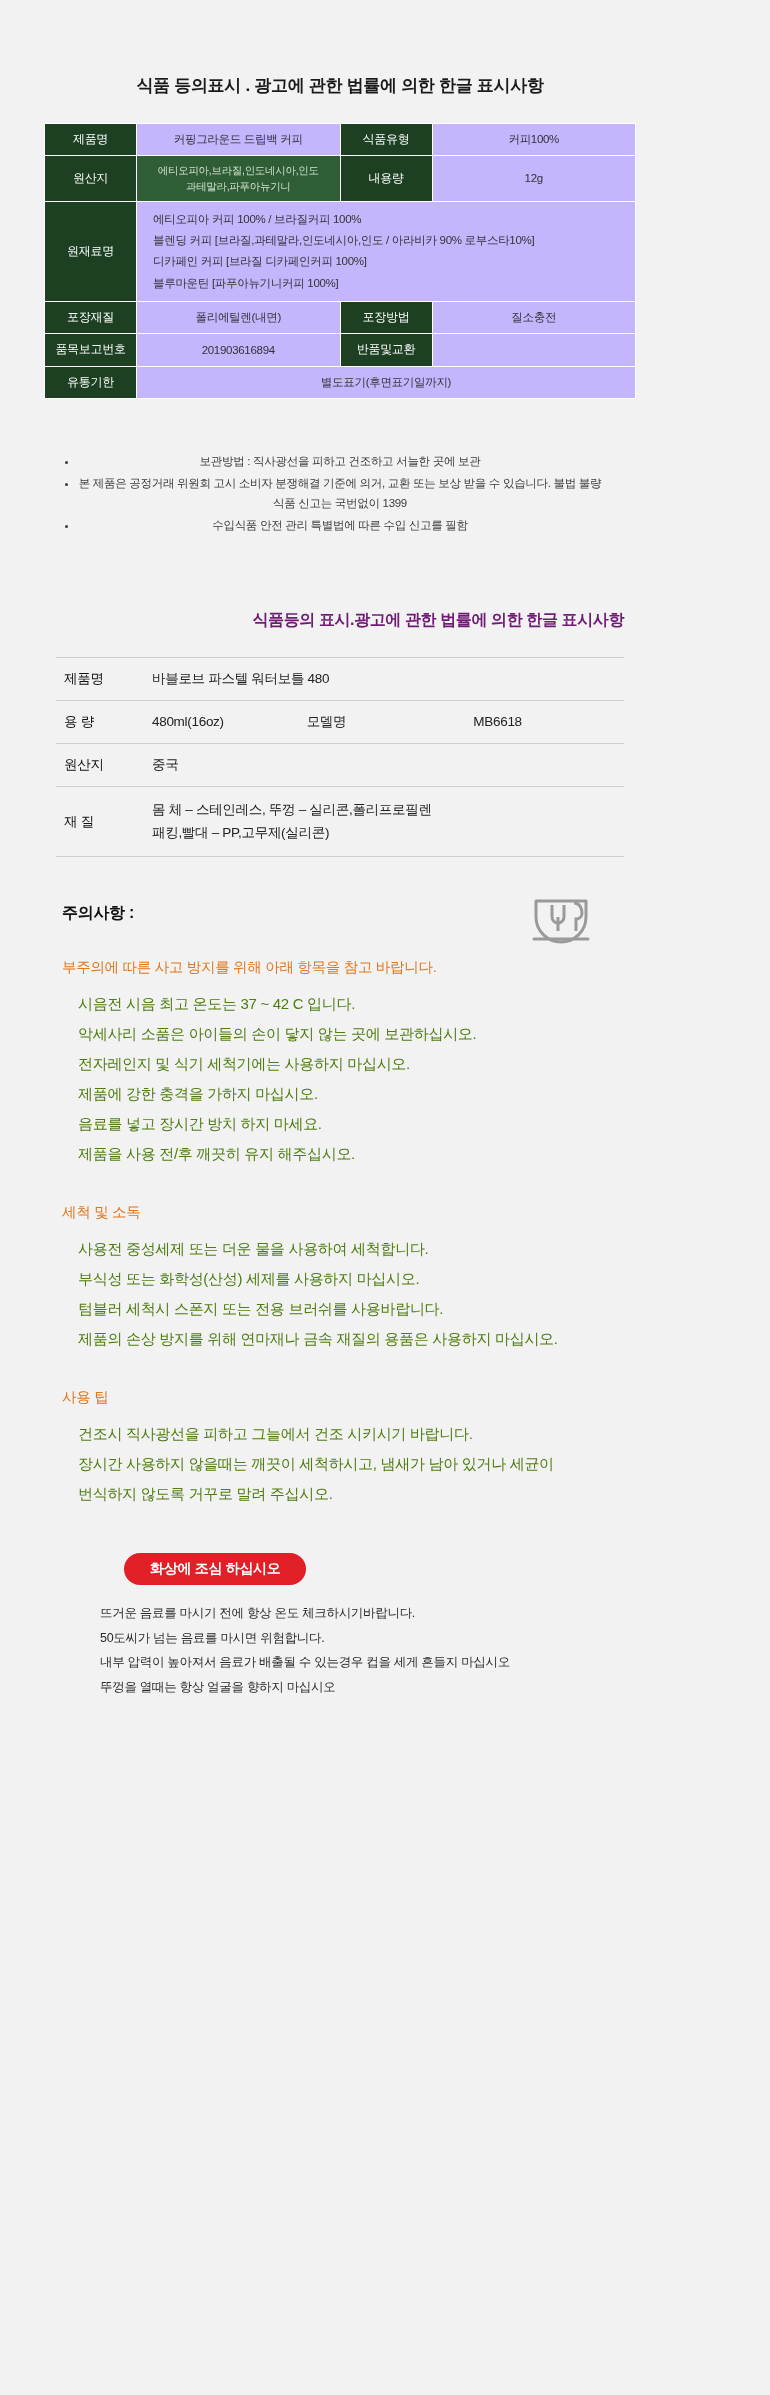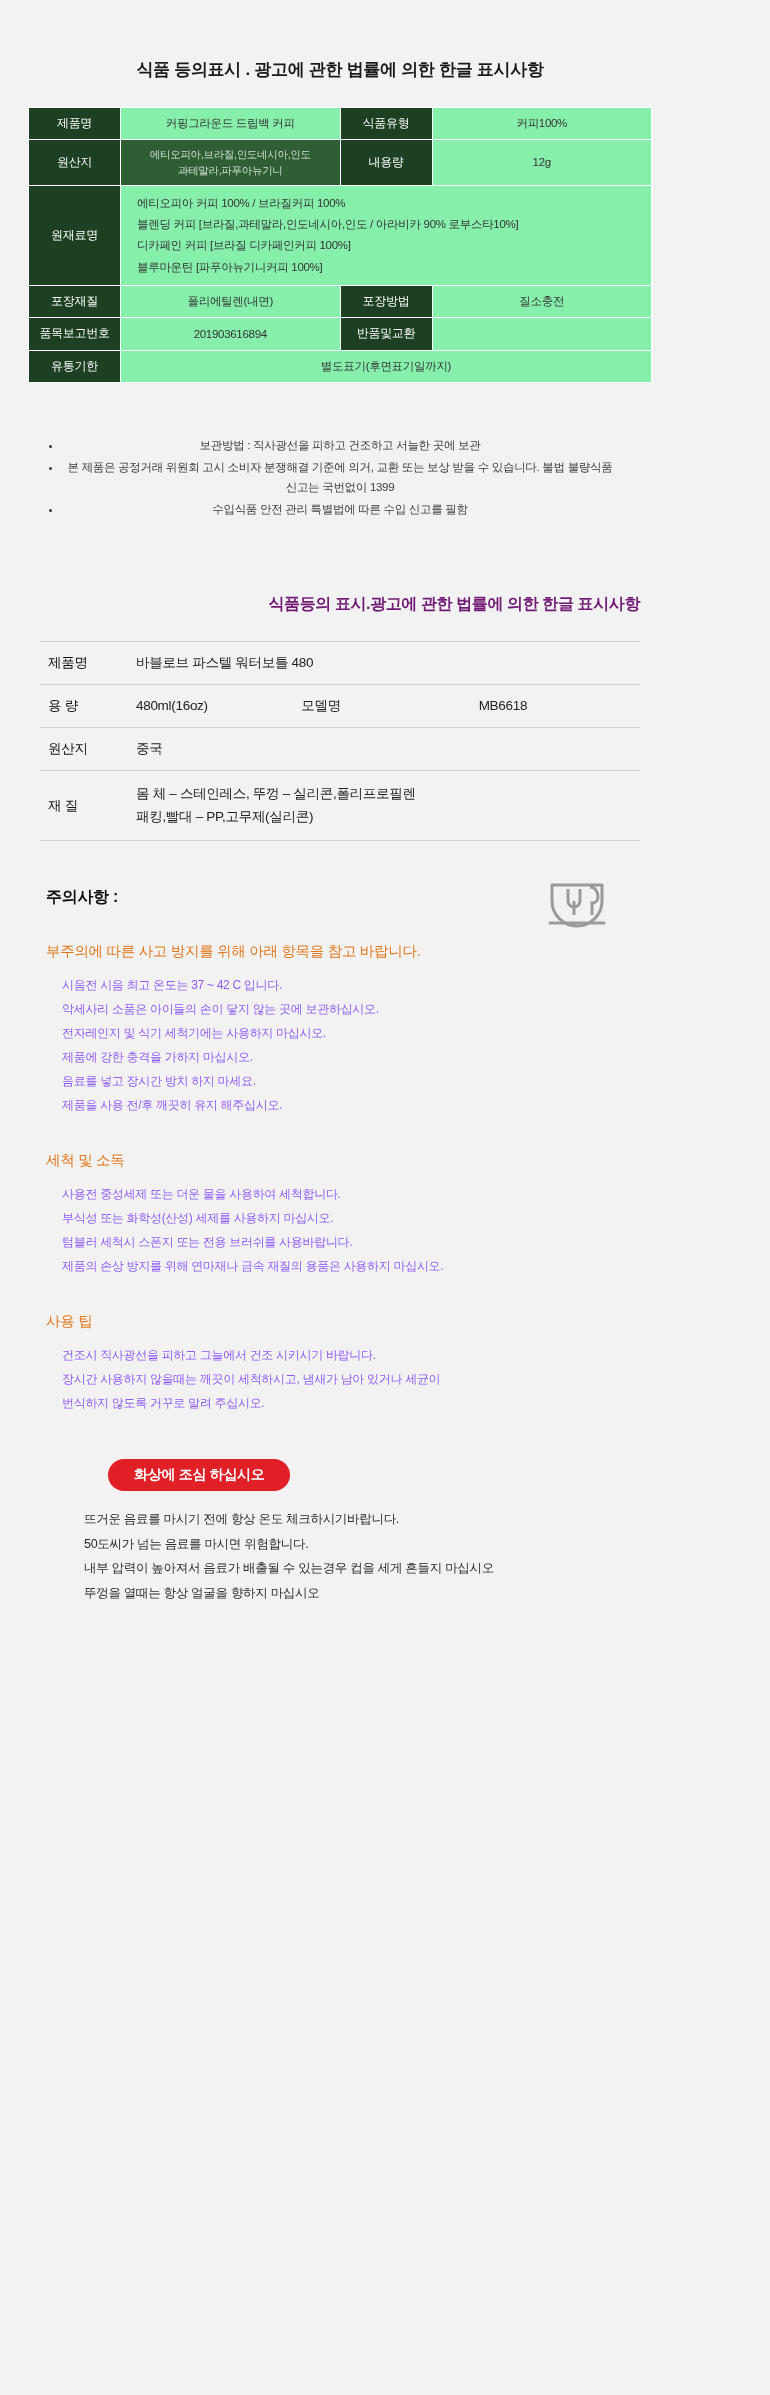--- a/index.html
+++ b/index.html
@@ -11,21 +11,21 @@
   body {
     width: 770px;
     min-height: 2395px;
     font-family: "Liberation Sans", "DejaVu Sans", sans-serif;
     color: #222;
   }
   .page {
     width: 680px;
     min-height: 2395px;
     background: #f2f2f2;
-    padding: 0;
+    padding: 16px;
     position: relative;
   }
 
   
   .sec1 {
     padding: 58px 28px 0 28px;
   }
   .title1 {
     text-align: center;
     font-size: 17px;
@@ -51,21 +51,21 @@
     letter-spacing: -0.3px;
   }
   table.lbl td.hd {
     background: #1d4023;
     color: #ffffff;
     font-weight: normal;
     width: 92px;
     font-size: 12px;
   }
   table.lbl td.val {
-    background: #86efac;
+    background: #c4b5fd;
   }
   td.green-cell {
     background: #2f5d34 !important;
     color: #cfe0d0 !important;
     font-size: 10.5px !important;
     line-height: 1.4;
   }
   .ingred {
     text-align: left !important;
     padding-left: 16px !important;
@@ -163,22 +163,22 @@
     margin-top: 34px;
     margin-bottom: 12px;
     letter-spacing: -0.3px;
   }
   .sub-list {
     list-style: none;
     margin: 0 0 0 16px;
     padding: 0;
   }
   .sub-list li {
-    font-size: 12px;
-    color: #8b5cf6;
+    font-size: 15px;
+    color: #4d7c0f;
     line-height: 2.0;
     letter-spacing: -0.3px;
   }
 
   
   .sec4 {
     margin-top: 44px;
     padding: 0 46px 60px 46px;
   }
   .pill {

